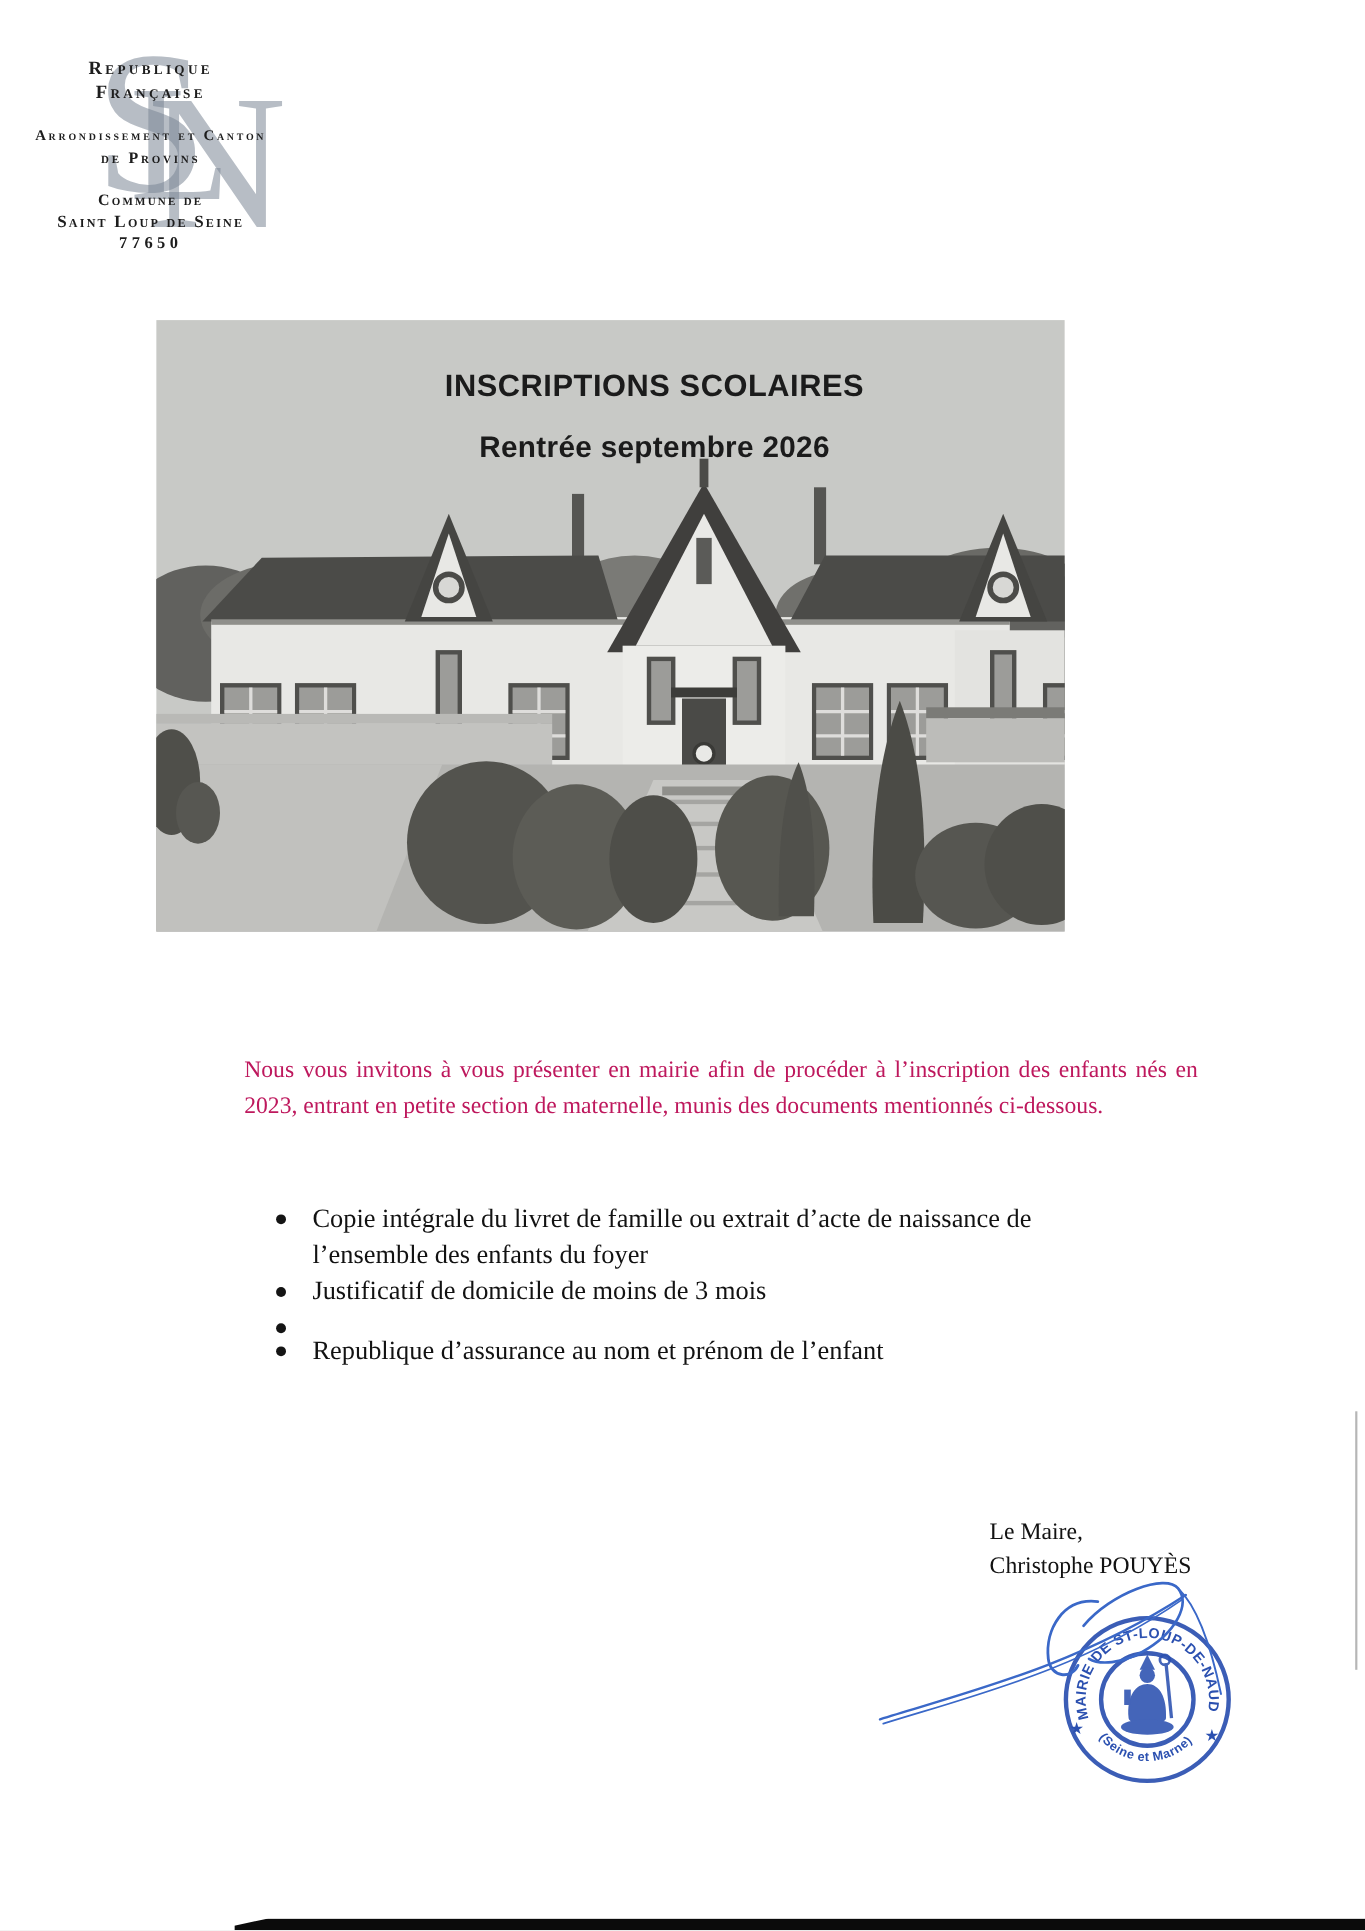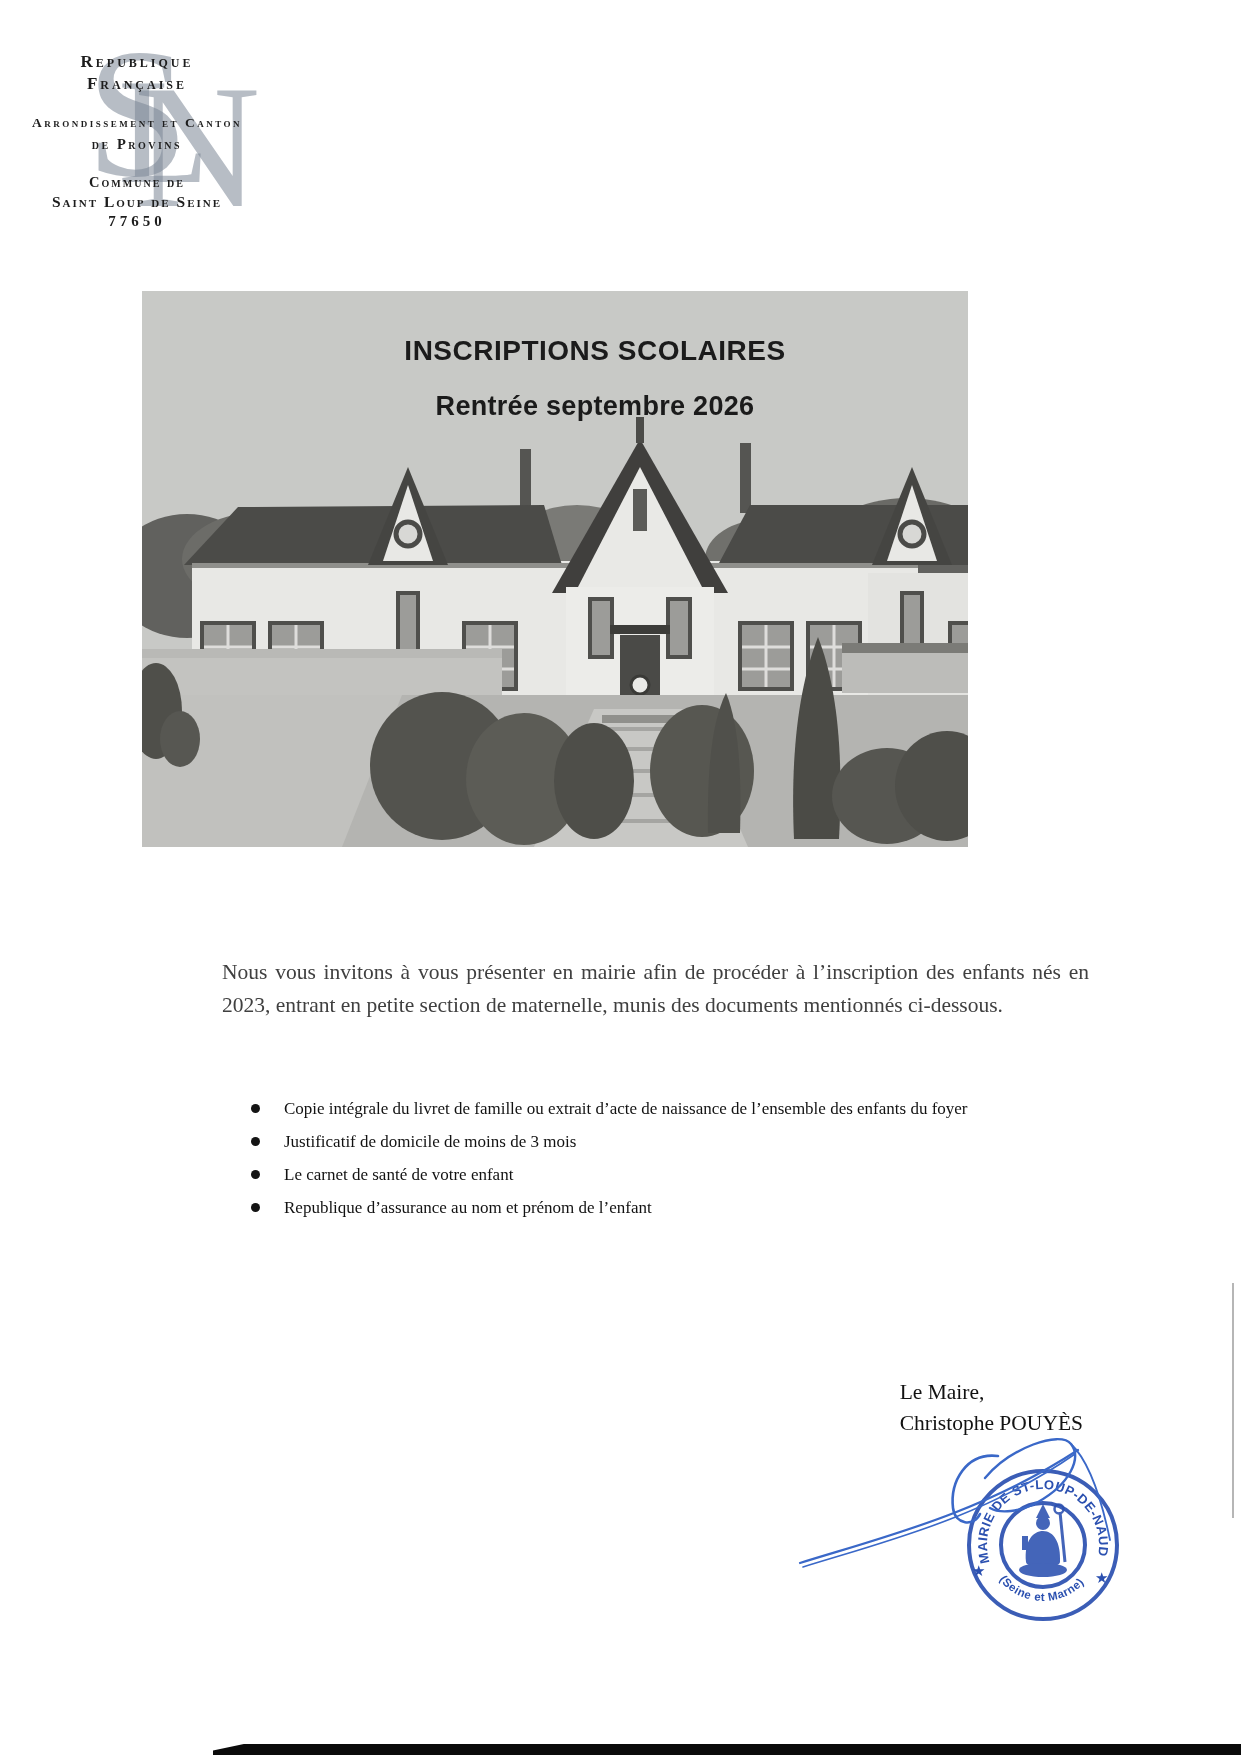--- a/index.html
+++ b/index.html
@@ -35,24 +35,24 @@
   .hero svg{position:absolute;left:0;top:0;}
   .hero-title,.hero-subtitle{
     position:absolute;left:80px;width:746px;text-align:center;
     font-family:"Liberation Sans",sans-serif;font-weight:700;color:#1b1b1b;
   }
   .hero-title{top:44px;font-size:28px;letter-spacing:0.5px;}
   .hero-subtitle{top:100px;font-size:27px;letter-spacing:0.3px;}
   
   .intro{
     position:absolute;left:222px;top:934px;width:867px;z-index:1;
-    font-size:21.5px;line-height:33px;text-align:justify;color:#404040;
+    font-size:21.5px;line-height:33px;text-align:justify;color:#be185d;
   }
   .doc-list{position:absolute;left:251px;top:1092px;width:768px;z-index:1;}
-  .doc-item{display:flex;font-size:17px;line-height:33px;color:#121212;}
+  .doc-item{display:flex;font-size:24px;line-height:33px;color:#121212;}
   .doc-item .bullet{
     flex:none;width:9px;height:9px;border-radius:50%;
     background:#141414;margin:12px 24px 0 0;
   }
   
   .sig-block{
     position:absolute;right:158px;top:1377px;z-index:2;
     text-align:left;font-size:21.5px;line-height:31px;color:#121212;
   }
   .stamp-svg{position:absolute;left:938px;top:1440px;z-index:2;}
@@ -184,21 +184,20 @@
     <div class="doc-item">
       <span class="bullet"></span>
       <span>Copie intégrale du livret de famille ou extrait d’acte de naissance de l’ensemble des enfants du foyer</span>
     </div>
     <div class="doc-item">
       <span class="bullet"></span>
       <span>Justificatif de domicile de moins de 3 mois</span>
     </div>
     <div class="doc-item">
       <span class="bullet"></span>
-      <span>Le carnet de santé de votre enfant</span>
     </div>
     <div class="doc-item">
       <span class="bullet"></span>
       <span>Republique d’assurance au nom et prénom de l’enfant</span>
     </div>
   </div>
 
   <div class="sig-block">
     <div>Le Maire,</div>
     <div>Christophe POUYÈS</div>

